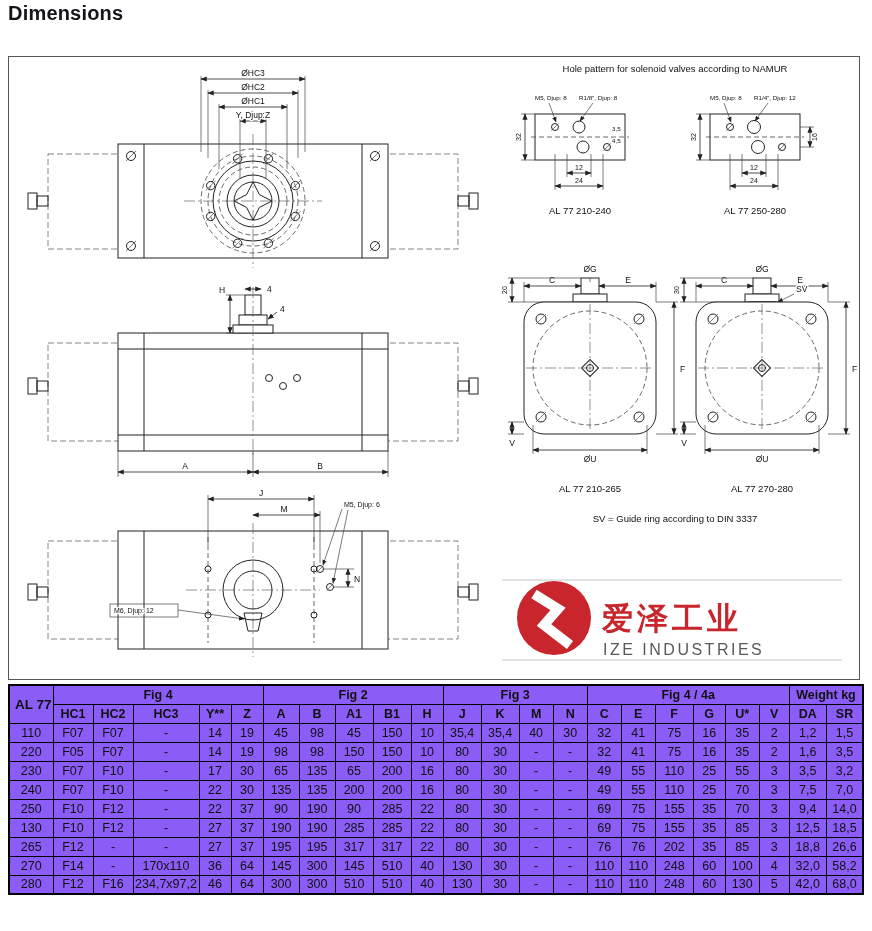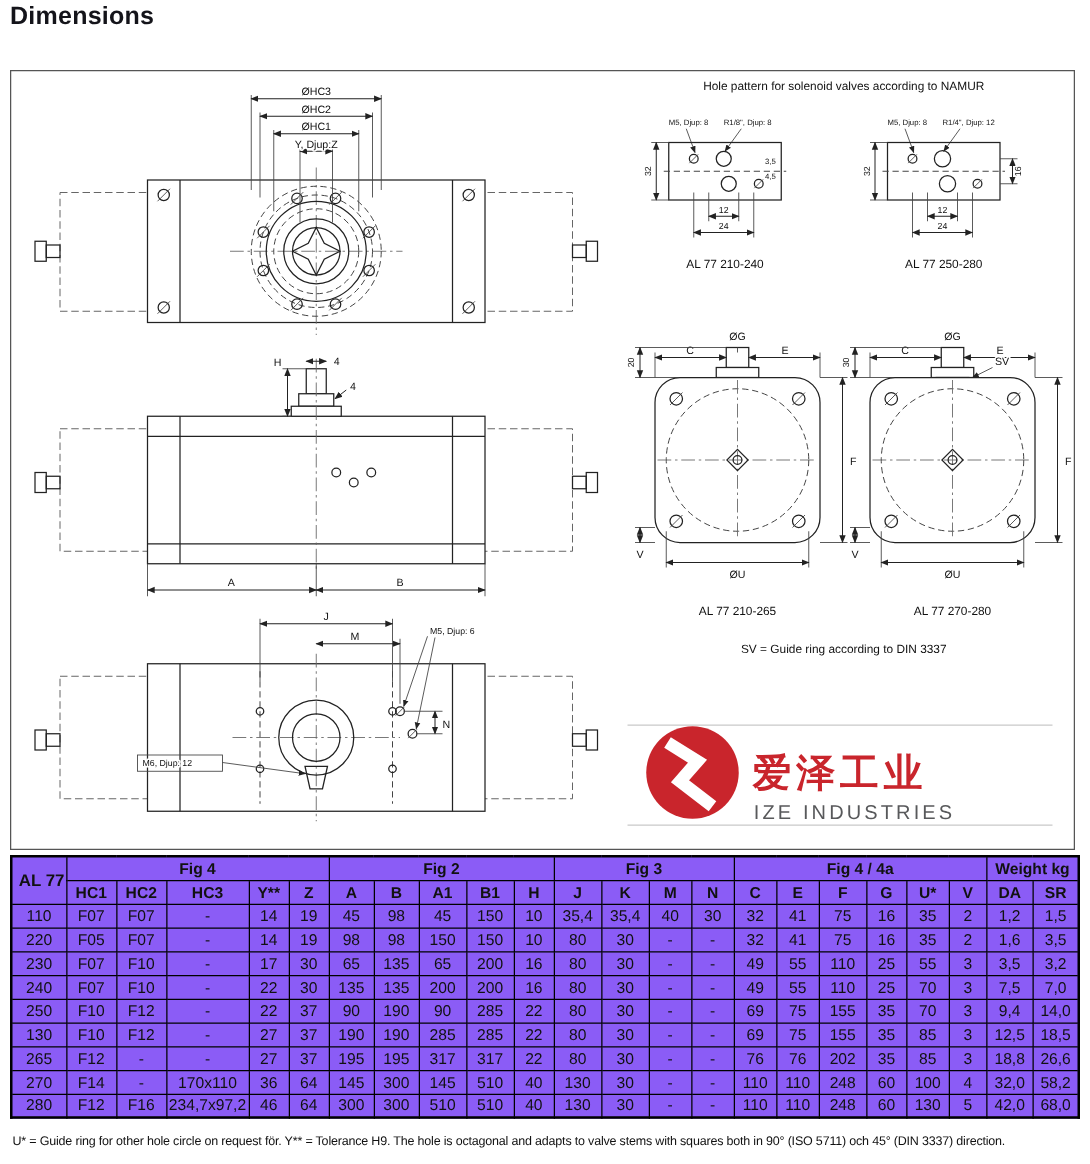--- a/index.html
+++ b/index.html
@@ -684,15 +684,14 @@
           <td>248</td>
           <td>60</td>
           <td>130</td>
           <td>5</td>
           <td>42,0</td>
           <td>68,0</td>
         </tr>
       </tbody>
     </table>
 
-  <div class="footnote">U* = Guide ring for other hole circle on request för.    Y** = Tolerance H9. The hole is octagonal and adapts to valve stems with squares both in 90° (ISO 5711) och 45° (DIN 3337) direction.</div>
 
 </div>
 
 </body></html>

